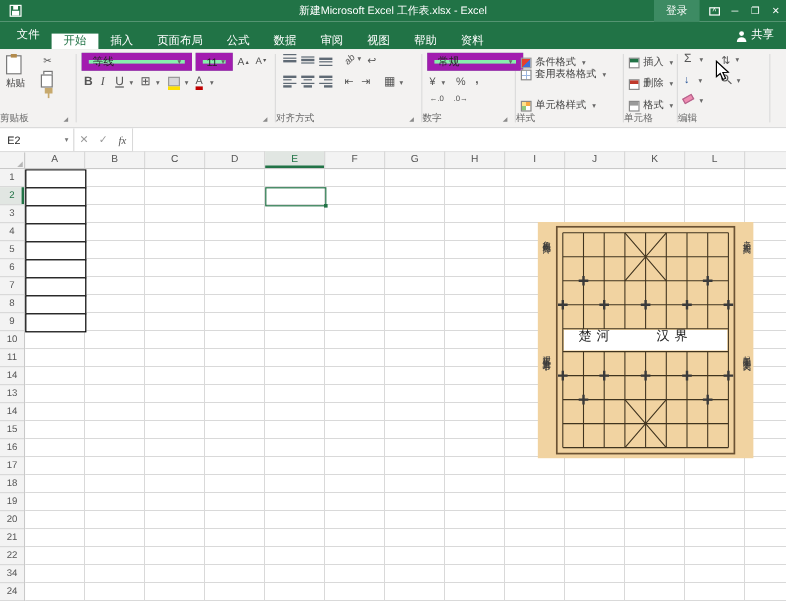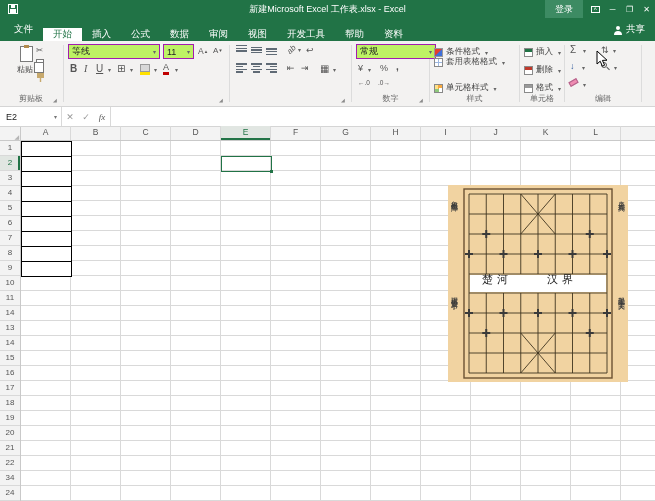--- a/index.html
+++ b/index.html
@@ -29,27 +29,27 @@
 .bulb{width:8px;height:8px;border-radius:50%;background:#ffd84d;position:relative}
 .bulb:after{content:"";position:absolute;left:2.5px;bottom:-2px;width:3px;height:2px;background:#e8e8e8}
 .share{margin-left:auto;display:flex;align-items:center;gap:4px;margin-right:10px;white-space:nowrap}
 .person{width:8px;height:8px;position:relative}
 .person:before{content:"";position:absolute;left:2px;top:0;width:4px;height:4px;border-radius:50%;background:#fff}
 .person:after{content:"";position:absolute;left:0;bottom:-1px;width:8px;height:4px;border-radius:4px 4px 0 0;background:#fff}
 
 
 .ribbon{position:absolute;top:41px;left:0;right:0;height:66px;background:#f3f2f1;border-bottom:1px solid #d5d5d5;font-size:8.5px;color:#444}
 .gsep{position:absolute;top:4px;bottom:4px;width:1px;background:#dcdcdc}
-.glabel{position:absolute;bottom:2px;font-size:8px;color:#696969;text-align:center}
+.glabel{position:absolute;bottom:2px;font-size:8px;color:#696969;text-align:left}
 .launcher{position:absolute;bottom:3px;font-size:5px;color:#8a8a8a}
-.combo{position:absolute;height:15px;background:#bef264;border:1px solid #a21caf;display:flex;align-items:center;padding:0 3px;font-size:9px;color:#222;white-space:nowrap}
+.combo{position:absolute;height:15px;background:#86efac;border:6px solid #a21caf;display:flex;align-items:center;padding:0 3px;font-size:9px;color:#222;white-space:nowrap}
 .combo .arr{margin-left:auto;font-size:6px;color:#666;padding-left:3px}
 .ib{position:absolute;display:flex;align-items:center;justify-content:center;color:#555;white-space:nowrap}
 .arrs{font-size:6px;color:#666;margin-left:2px}
-.pastebtn{position:absolute;left:5px;top:3px;width:28px;height:42px;display:flex;flex-direction:column;align-items:flex-end;gap:2px;padding-top:2px}
+.pastebtn{position:absolute;left:5px;top:3px;width:28px;height:42px;display:flex;flex-direction:column;align-items:flex-start;gap:2px;padding-top:2px}
 .clip-ic{width:13px;height:16px;border:1px solid #7a7a7a;background:#fff;position:relative}
 .clip-ic:before{content:"";position:absolute;left:3px;top:-2px;width:5px;height:3px;background:#b38b4d}
 .fp-ic{width:7px;height:9px;background:#c7a96d;clip-path:polygon(0 0,100% 0,100% 55%,60% 55%,60% 100%,40% 100%,40% 55%,0 55%)}
 .copy-ic{width:8px;height:9px;border:1px solid #777;background:#fff;position:relative}
 .copy-ic:after{content:"";position:absolute;left:-3px;top:2px;width:8px;height:9px;border:1px solid #777;background:#fff}
 .bold{font-weight:bold;font-size:10px}
 .ital{font-style:italic;font-family:"Liberation Serif",serif;font-size:10px}
 .undl{text-decoration:underline;font-size:10px}
 .acolor{position:relative;font-size:9px;line-height:9px}
 .acolor:after{content:"";position:absolute;left:0;right:0;bottom:-3px;height:3px;background:#c00000}
@@ -133,25 +133,25 @@
       <div class="wb">❐</div>
       <div class="wb">✕</div>
     </div>
   </div>
 
   <div class="tabsrow">
     <div class="tab file">文件</div>
     <div class="tabstrip">
         <div class="tab active">开始</div>
         <div class="tab">插入</div>
+        <div class="tab">页面布局</div>
         <div class="tab">公式</div>
         <div class="tab">数据</div>
         <div class="tab">审阅</div>
         <div class="tab">视图</div>
-        <div class="tab">开发工具</div>
         <div class="tab">帮助</div>
         <div class="tab">资料</div>
       </div>
     <div class="share">
       <span class="person"></span>
       <span>共享</span>
     </div>
   </div>
 
   <div class="ribbon">
@@ -259,20 +259,21 @@
           <b></b>
           <b></b>
           <b></b>
           <b></b>
         </span>
       </div>
     <div class="ib" style="left:287px;top:22px;font-size:9px">⇤</div>
     <div class="ib" style="left:301px;top:22px;font-size:9px">⇥</div>
     <div class="ib" style="left:320px;top:22px;font-size:10px">▦</div>
     <div class="ib arrs" style="left:331px;top:25px">▾</div>
+    <div class="glabel" style="left:230px;width:121px">对齐方式</div>
     <div class="launcher" style="left:341px">◢</div>
 
     <div class="combo" style="left:356px;top:3px;width:80px">
       <span>常规</span>
         <span class="arr">▾</span>
     </div>
     <div class="ib" style="left:358px;top:22px;font-size:9px">¥</div>
     <div class="ib arrs" style="left:366px;top:25px">▾</div>
     <div class="ib" style="left:380px;top:22px;font-size:9px">%</div>
     <div class="ib bold" style="left:396px;top:20px">,</div>

